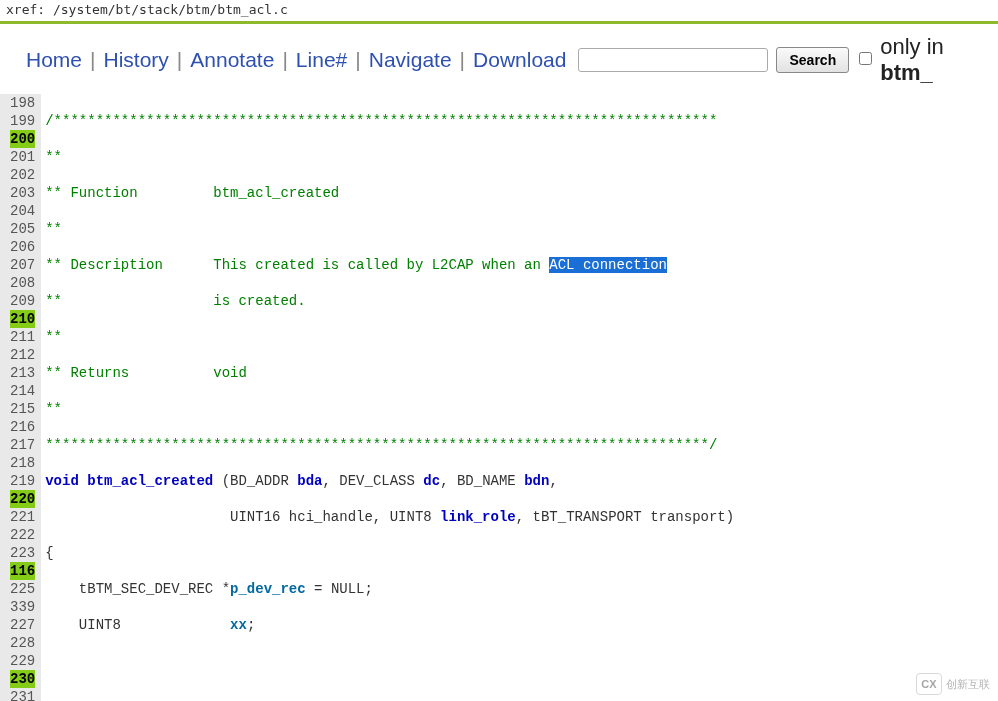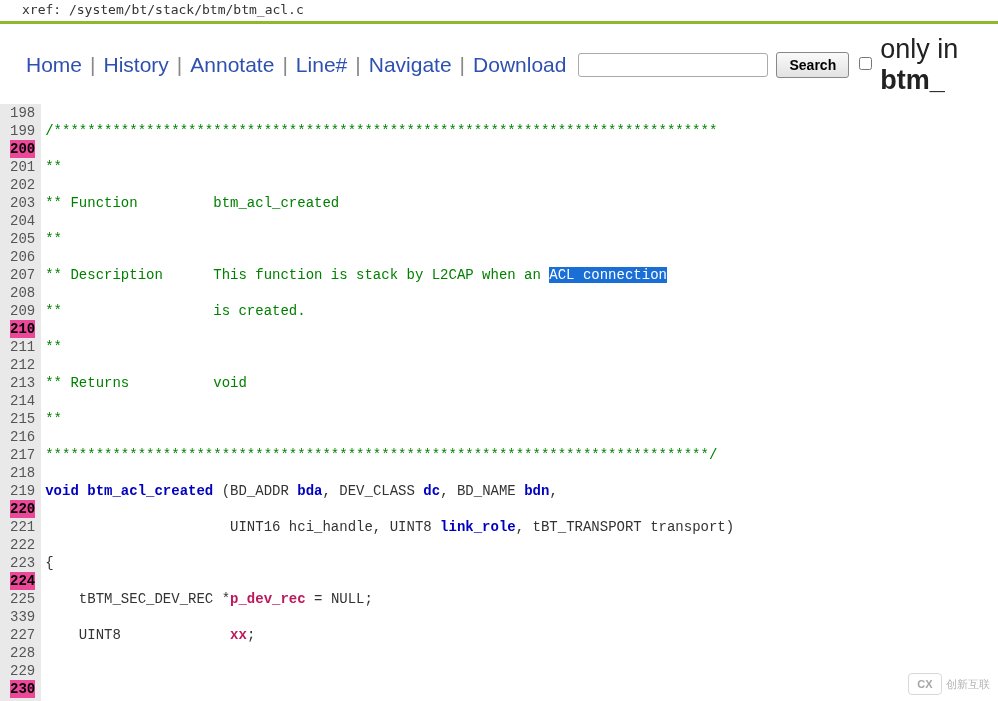--- a/index.html
+++ b/index.html
@@ -1,40 +1,40 @@
 <!DOCTYPE html>
 <html><head>
 <meta charset="utf-8">
 <style>
   * { margin: 0; padding: 0; box-sizing: border-box; }
   body { font-family: "Helvetica Neue", Arial, sans-serif; font-size: 14px; background: #fff; width: 998px; }
-  .xref-bar { padding: 2px 22px; font-family: "SimSun", monospace; font-size: 13px; color: #333; }
+  .xref-bar { padding: 2px 6px; font-family: "SimSun", monospace; font-size: 13px; color: #333; }
   .green-line { height: 3px; background: #8fb92d; margin-top: 2px; margin-bottom: 6px; }
   .toolbar { display: flex; align-items: center; padding: 4px 14px 8px 24px; }
   .toolbar a { color: #2e50b0; text-decoration: none; font-size: 21px; margin: 0 2px; }
   .toolbar .sep { color: #888; font-size: 21px; margin: 0 6px; user-select: none; }
   .search-input { margin-left: 10px; width: 190px; height: 24px; border: 1px solid #aaa; border-radius: 3px; padding: 0 4px; font-size: 14px; }
   .search-btn { margin-left: 8px; background: linear-gradient(#fafafa,#e2e2e2); border: 1px solid #888; border-radius: 3px; padding: 4px 12px; font-weight: bold; font-size: 14px; cursor: pointer; }
-  .only-label { margin-left: 8px; font-size: 27px; color: #222; }
+  .only-label { margin-left: 8px; font-size: 22px; color: #222; }
   .only-label strong { font-weight: bold; }
   .only-cb { margin-left: 10px; transform: translateY(-2px); }
   .code-area { display: flex; font-family: "SimSun", "Courier New", monospace; font-size: 14px; line-height: 18px; }
   .gutter { background: #e9e9e9; color: #555; text-align: right; padding: 0 6px 0 10px; user-select: none; }
   .gutter div { height: 18px; }
-  .gutter .sel { background: #ec4899; color: #000; font-weight: bold; }
+  .gutter .sel { background: #84cc16; color: #000; font-weight: bold; }
   .src { flex: 1; padding-left: 4px; white-space: pre; color: #333; }
   .src div { height: 18px; }
   .kw { color: #0000c0; font-weight: bold; }
   .fn { color: #0000c0; font-weight: bold; }
   .param { color: #0000c0; font-weight: bold; }
-  .var { color: #be185d; font-weight: bold; }
+  .var { color: #0369a1; font-weight: bold; }
   .cmt { color: #008000; }
   .hl-sel { background: #1a6fd6; color: #fff; }
   .watermark { position: absolute; right: 8px; bottom: 6px; opacity: 0.75; font-size: 11px; color: #999; display:flex; align-items:center; gap:4px;}
-  .watermark .wm-icon { width:34px; height:22px; border:1px solid #ccc; border-radius:4px; display:flex; align-items:center; justify-content:center; font-weight:bold; color:#888; font-size:11px; }
+  .watermark .wm-icon { width:26px; height:22px; border:1px solid #ccc; border-radius:4px; display:flex; align-items:center; justify-content:center; font-weight:bold; color:#888; font-size:11px; }
 </style>
 </head>
 <body>
 
 <div class="xref-bar">
   <span>xref: </span><span>/system/bt/stack/btm/btm_acl.c</span>
 </div>
 <div class="green-line"></div>
 
 <div class="toolbar">
@@ -78,35 +78,35 @@
       <div>214</div>
       <div>215</div>
       <div>216</div>
       <div>217</div>
       <div>218</div>
       <div>219</div>
       <div class="sel">220</div>
       <div>221</div>
       <div>222</div>
       <div>223</div>
-      <div class="sel">224</div>
+      <div class="sel">116</div>
       <div>225</div>
       <div>339</div>
       <div>227</div>
       <div>228</div>
       <div>229</div>
       <div class="sel">230</div>
       <div>231</div>
     </div>
   <div class="src">
 <div><span class="cmt">/*******************************************************************************</span></div>
 <div><span class="cmt">**</span></div>
 <div><span class="cmt">** Function         btm_acl_created</span></div>
 <div><span class="cmt">**</span></div>
-<div><span class="cmt">** Description      This function is stack by L2CAP when an </span><span class="hl-sel">ACL connection</span></div>
+<div><span class="cmt">** Description      This created is called by L2CAP when an </span><span class="hl-sel">ACL connection</span></div>
 <div><span class="cmt">**                  is created.</span></div>
 <div><span class="cmt">**</span></div>
 <div><span class="cmt">** Returns          void</span></div>
 <div><span class="cmt">**</span></div>
 <div><span class="cmt">*******************************************************************************/</span></div>
 <div><span class="kw">void</span> <span class="fn">btm_acl_created</span><span> (BD_ADDR </span><span class="param">bda</span><span>, DEV_CLASS </span><span class="param">dc</span><span>, BD_NAME </span><span class="param">bdn</span><span>,</span></div>
 <div><span>                      UINT16 hci_handle, UINT8 </span><span class="param">link_role</span><span>, tBT_TRANSPORT transport)</span></div>
 <div><span>{</span></div>
 <div><span>    tBTM_SEC_DEV_REC *</span><span class="var">p_dev_rec</span><span> = NULL;</span></div>
 <div><span>    UINT8             </span><span class="var">xx</span><span>;</span></div>

